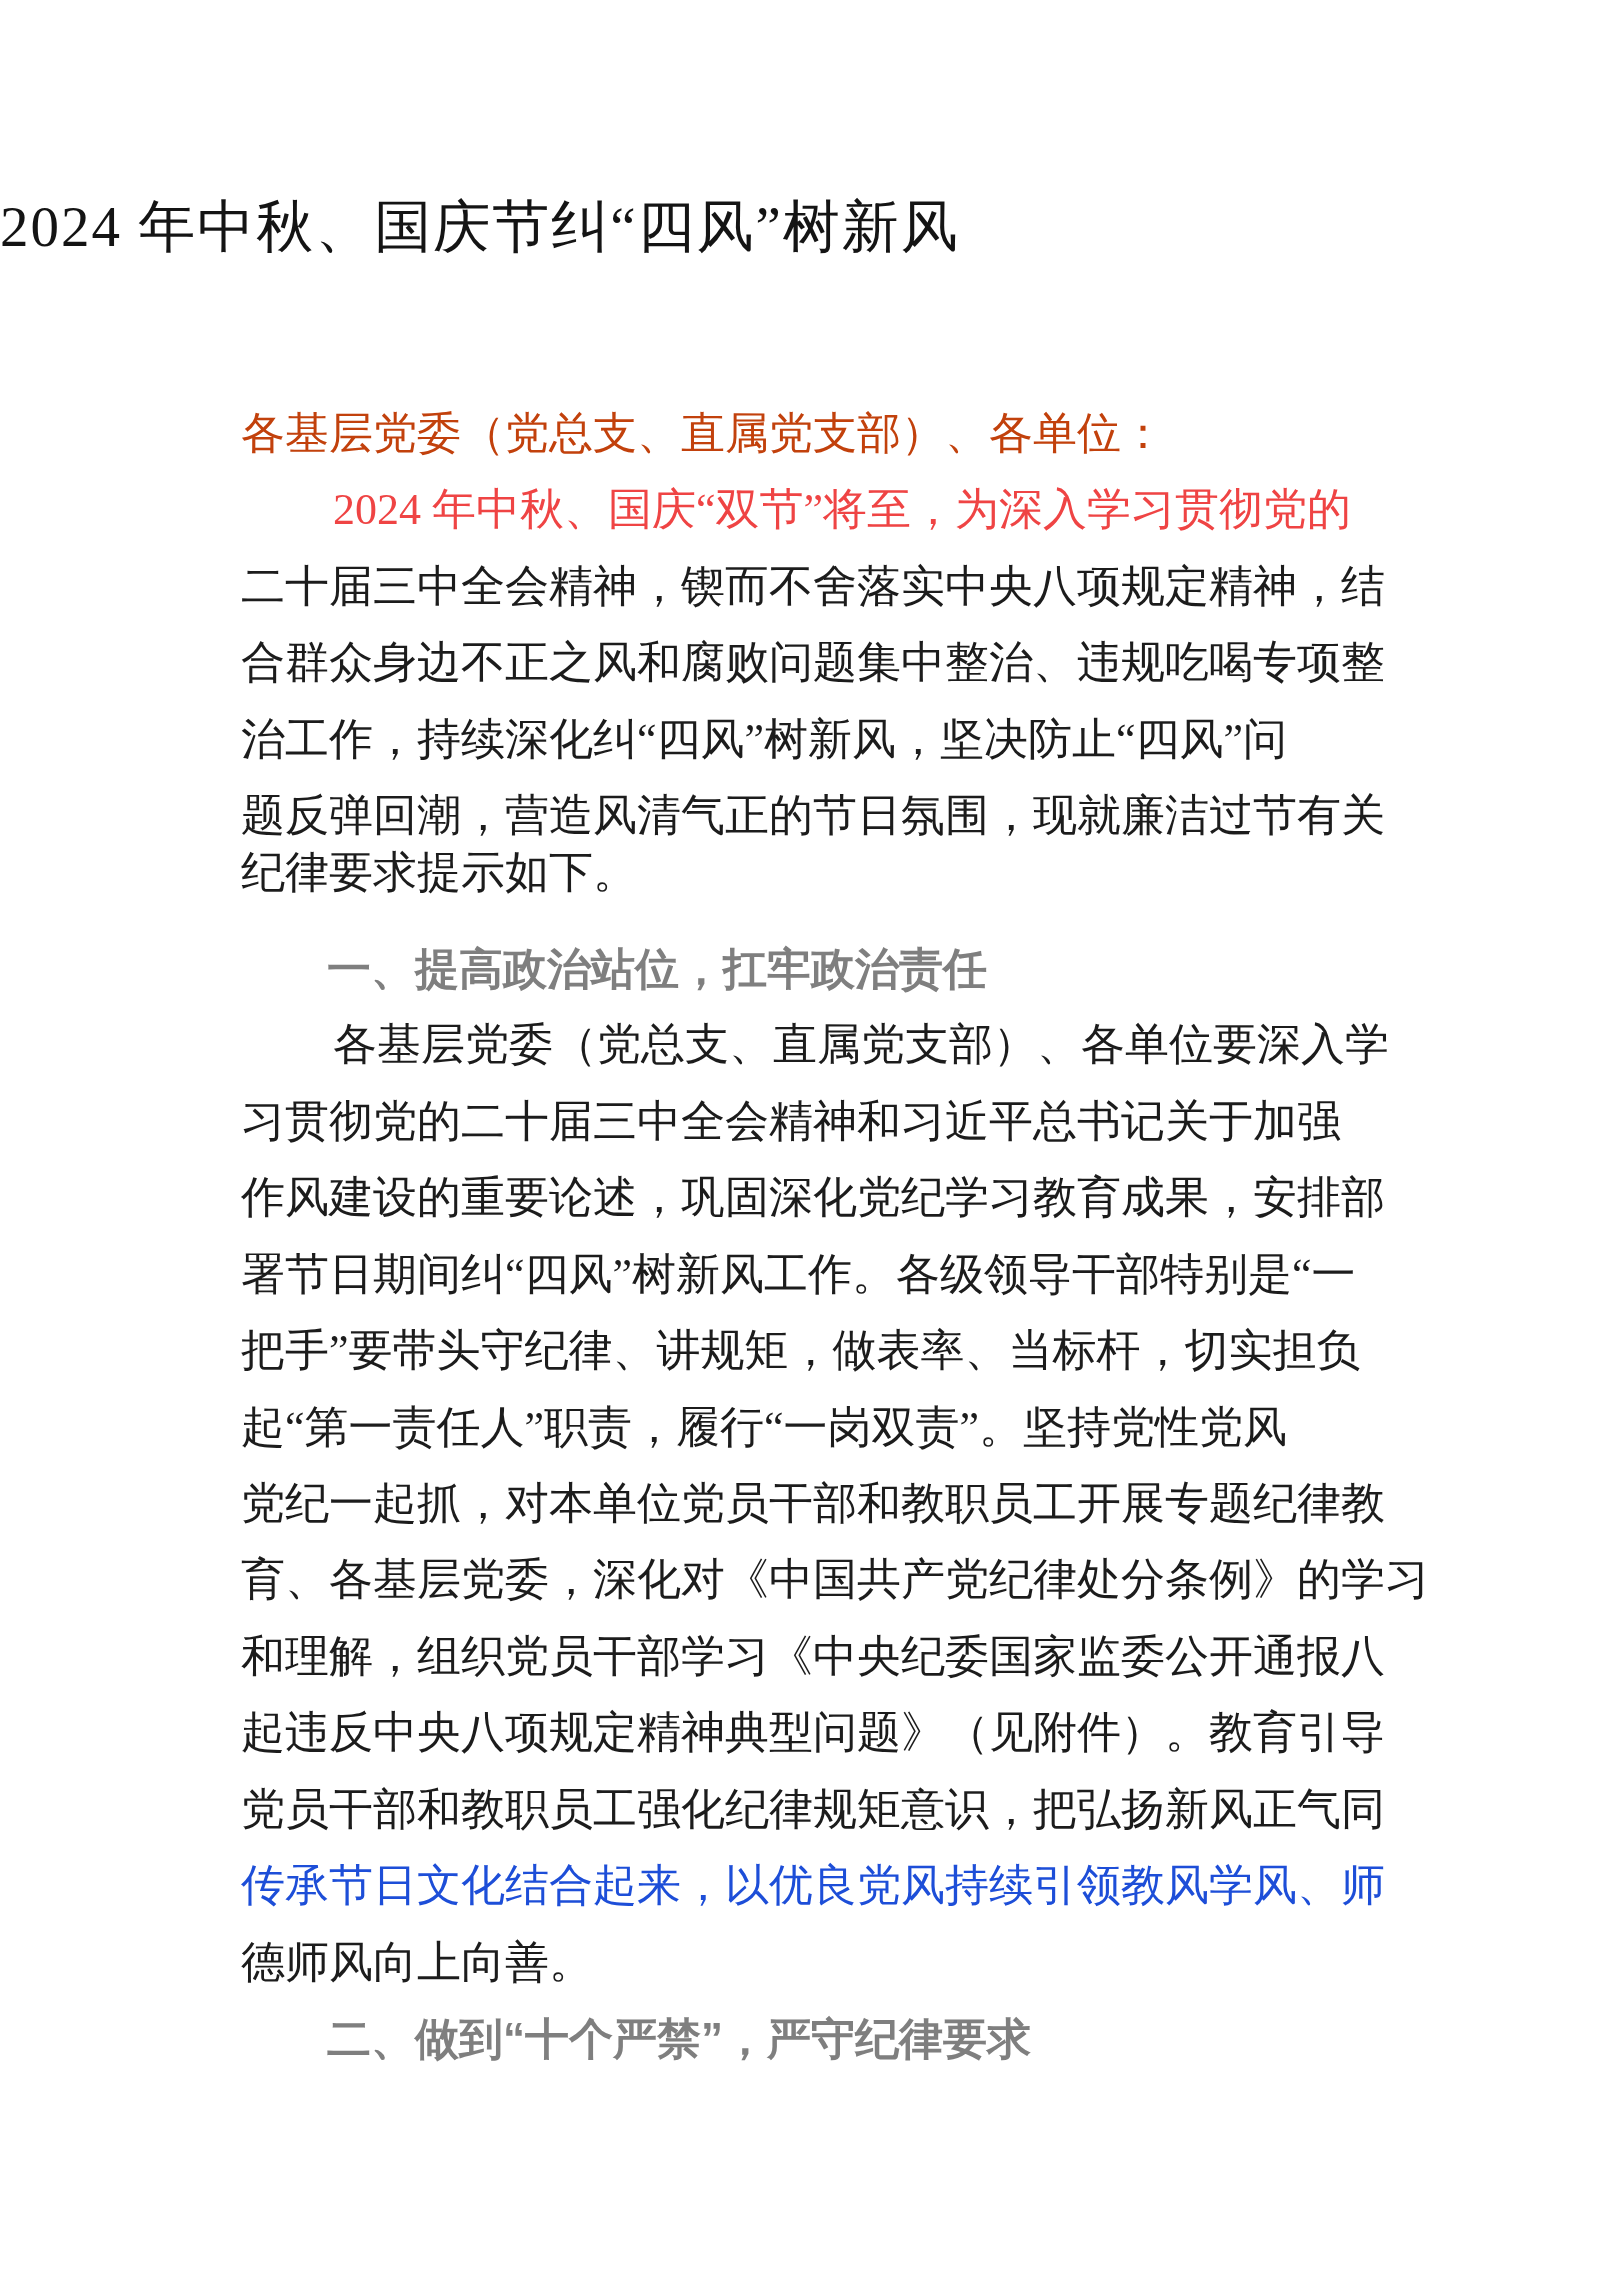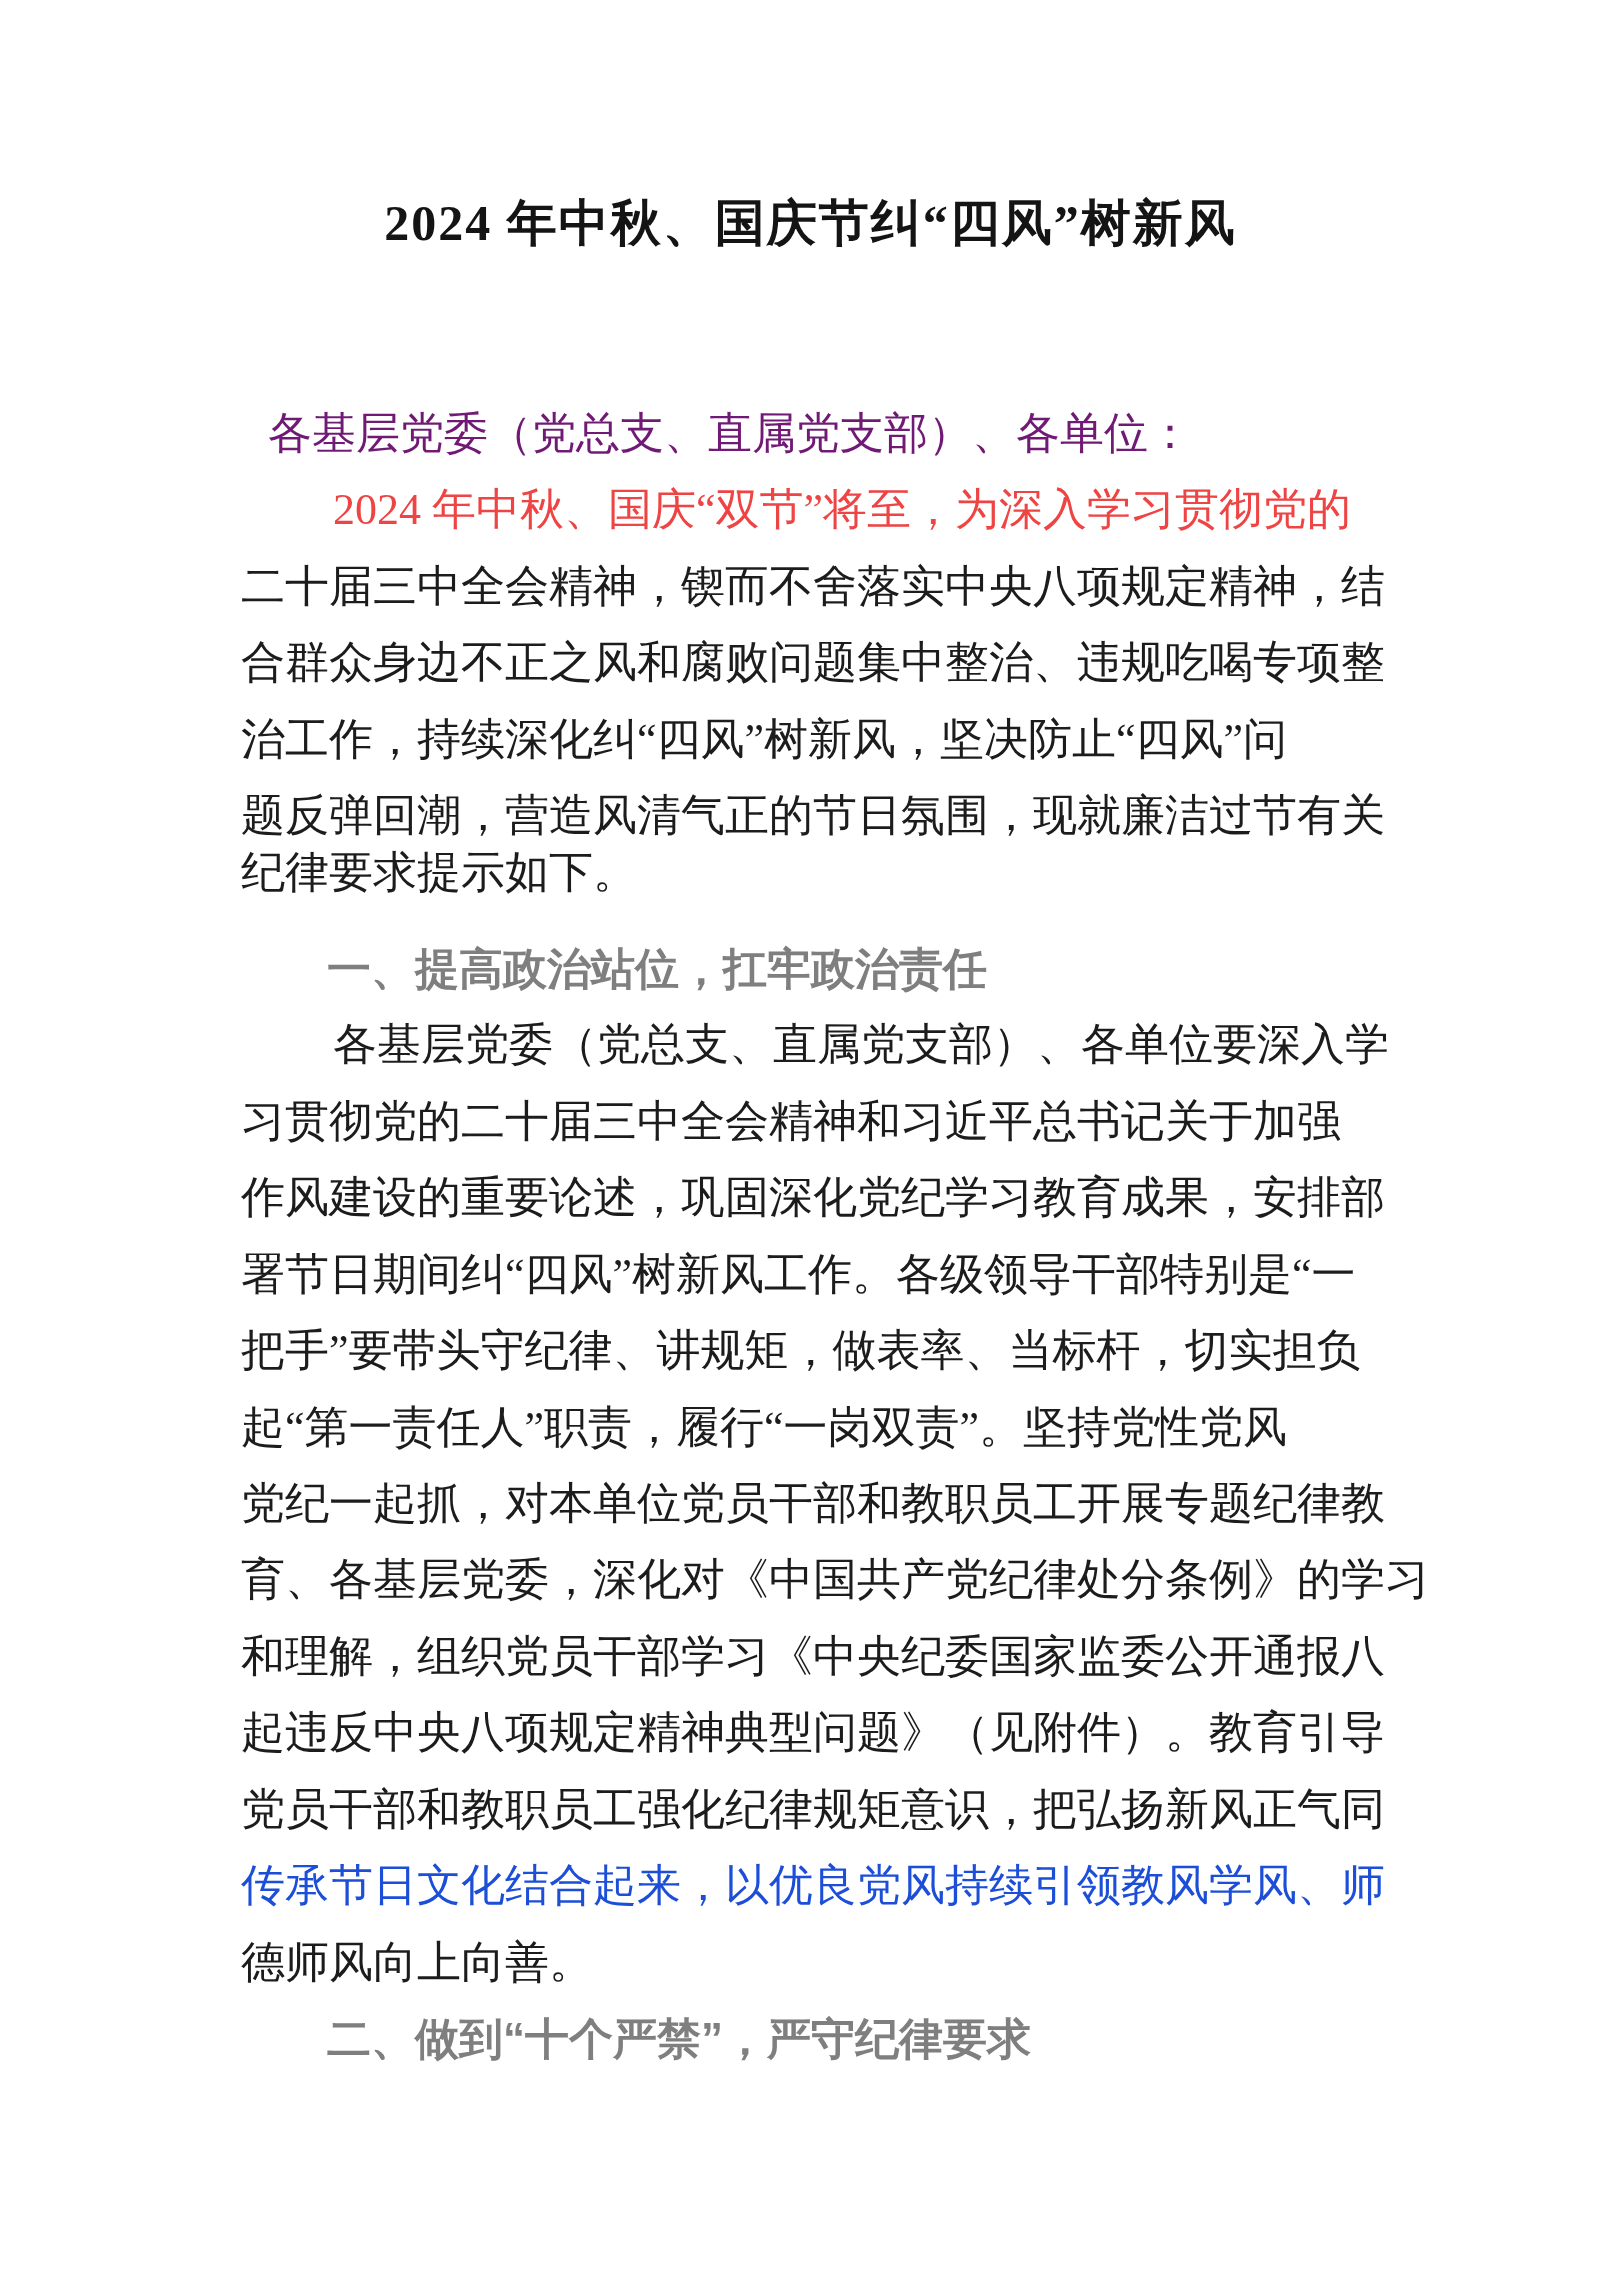--- a/index.html
+++ b/index.html
@@ -11,24 +11,23 @@
     position: relative;
     width: 1621px;
     height: 2293px;
     background: #ffffff;
     overflow: hidden;
   }
   .title-line {
     position: absolute;
     left: 0;
     width: 100%;
-    text-align: center;
     font-family: "Liberation Serif", "DejaVu Serif", serif;
-    font-weight: bold;
-    font-size: 50px;
+    font-weight: normal;
+    font-size: 57px;
     line-height: 1.05;
     letter-spacing: 2px;
     white-space: pre;
   }
   .title-1 { top: 197px; }
   .title-2 { top: 281px; }
   .line {
     position: absolute;
     left: 241px;
     font-family: "Liberation Serif", "DejaVu Serif", serif;
@@ -43,21 +42,21 @@
     font-family: "Liberation Sans", "DejaVu Sans", sans-serif;
     font-weight: bold;
   }
 </style>
 </head>
 <body>
 
 <div class="page">
   <div class="title-line title-1" style="color: rgb(20, 20, 20);">2024 年中秋、国庆节纠“四风”树新风</div>
   <div id="body-lines">
-      <div class="line plain" style="top: 410px; color: #701a75; margin-left: 27px;">各基层党委（党总支、直属党支部）、各单位：</div>
+      <div class="line plain" style="top: 410px; color: #c2410c;">各基层党委（党总支、直属党支部）、各单位：</div>
       <div class="line indent" style="top: 486px; color: #ef4444;">2024 年中秋、国庆“双节”将至，为深入学习贯彻党的</div>
       <div class="line plain" style="top: 563px; color: rgb(28, 28, 28);">二十届三中全会精神，锲而不舍落实中央八项规定精神，结</div>
       <div class="line plain" style="top: 639px; color: rgb(28, 28, 28);">合群众身边不正之风和腐败问题集中整治、违规吃喝专项整</div>
       <div class="line plain" style="top: 716px; color: rgb(28, 28, 28);">治工作，持续深化纠“四风”树新风，坚决防止“四风”问</div>
       <div class="line plain" style="top: 792px; color: rgb(28, 28, 28);">题反弹回潮，营造风清气正的节日氛围，现就廉洁过节有关</div>
       <div class="line plain" style="top: 849px; color: rgb(28, 28, 28);">纪律要求提示如下。</div>
       <div class="line heading" style="top: 945px; color: rgb(127, 127, 127);">一、提高政治站位，扛牢政治责任</div>
       <div class="line indent" style="top: 1021px; color: rgb(28, 28, 28);">各基层党委（党总支、直属党支部）、各单位要深入学</div>
       <div class="line plain" style="top: 1098px; color: rgb(28, 28, 28);">习贯彻党的二十届三中全会精神和习近平总书记关于加强</div>
       <div class="line plain" style="top: 1174px; color: rgb(28, 28, 28);">作风建设的重要论述，巩固深化党纪学习教育成果，安排部</div>

